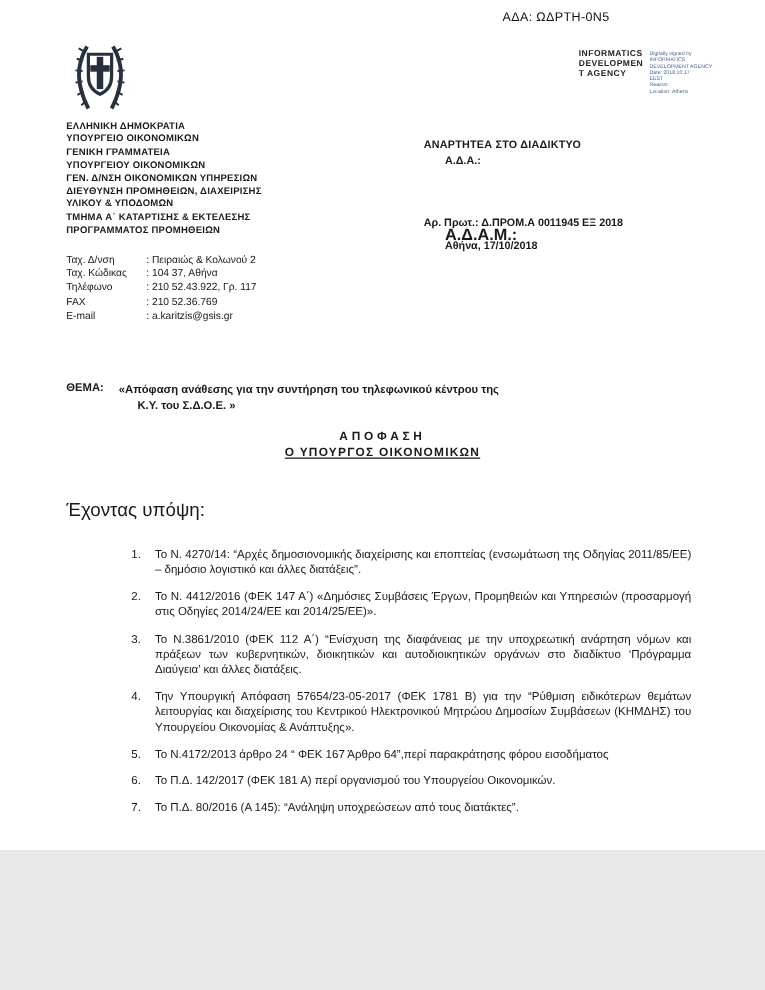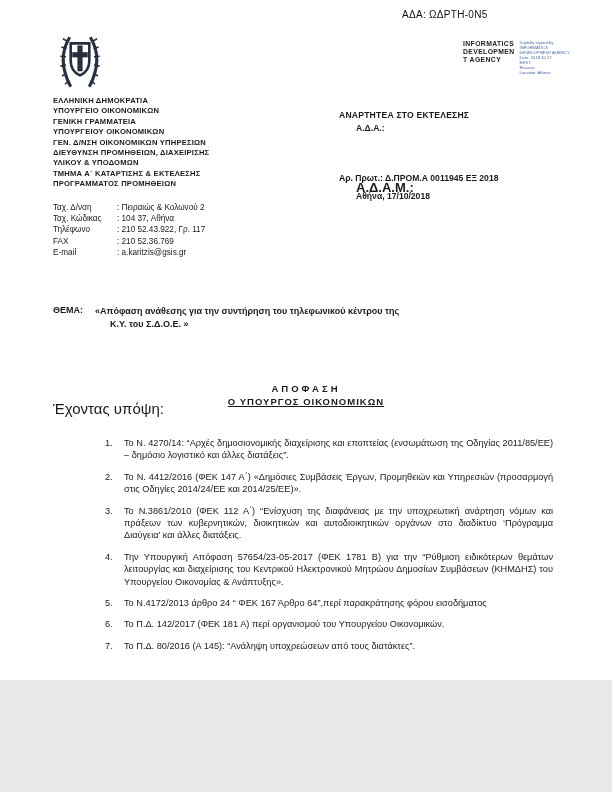--- a/index.html
+++ b/index.html
@@ -42,21 +42,21 @@
   .date-line{top:167px;left:356px;font-size:8.6px;font-weight:bold;margin-top:24px;}
   .protocol-line{top:173px;left:339px;font-size:8.6px;font-weight:bold;}
 
   
   .subject{top:305px;left:53px;width:480px;display:flex;}
   .subject .lbl{font-size:9px;font-weight:bold;flex:0 0 42px;}
   .subject .txt{font-size:9px;font-weight:bold;line-height:12.5px;}
   .subject .txt .l2{padding-left:15px;}
 
   
-  .decision{top:344px;left:0;width:612px;text-align:center;margin-top:39px;}
+  .decision{top:344px;left:0;width:612px;text-align:center;}
   .decision .t1{font-size:9.5px;font-weight:bold;letter-spacing:3px;}
   .decision .t2{font-size:9.5px;font-weight:bold;letter-spacing:1px;margin-top:2px;text-decoration:underline;}
 
   
   .having{top:400px;left:53px;font-size:15px;}
 
   
   .list{top:437px;left:105px;width:448px;}
   .list .item{display:flex;margin-bottom:9px;}
   .list .num{flex:0 0 19px;font-size:9.2px;line-height:12.4px;}
@@ -131,21 +131,21 @@
     <div class="row">
       <span class="lbl">FAX</span>
       <span class="val">: 210 52.36.769</span>
     </div>
     <div class="row">
       <span class="lbl">E-mail</span>
       <span class="val">: a.karitzis@gsis.gr</span>
     </div>
   </div>
 
-  <div class="abs anartitea">ΑΝΑΡΤΗΤΕΑ ΣΤΟ ΕΚΤΕΛΕΣΗΣ</div>
+  <div class="abs anartitea">ΑΝΑΡΤΗΤΕΑ ΣΤΟ ΔΙΑΔΙΚΤΥΟ</div>
   <div class="abs ada-line">Α.Δ.Α.:</div>
   <div class="abs adam-line">Α.Δ.Α.Μ.:</div>
   <div class="abs date-line">Αθήνα, 17/10/2018</div>
   <div class="abs protocol-line">Αρ. Πρωτ.: Δ.ΠΡΟΜ.Α 0011945 ΕΞ 2018</div>
 
   <div class="abs subject">
     <span class="lbl">ΘΕΜΑ:</span>
     <span class="txt">
       <div>«Απόφαση ανάθεσης για την συντήρηση του τηλεφωνικού κέντρου της</div>
       <div class="l2">Κ.Υ. του Σ.Δ.Ο.Ε. »</div>

